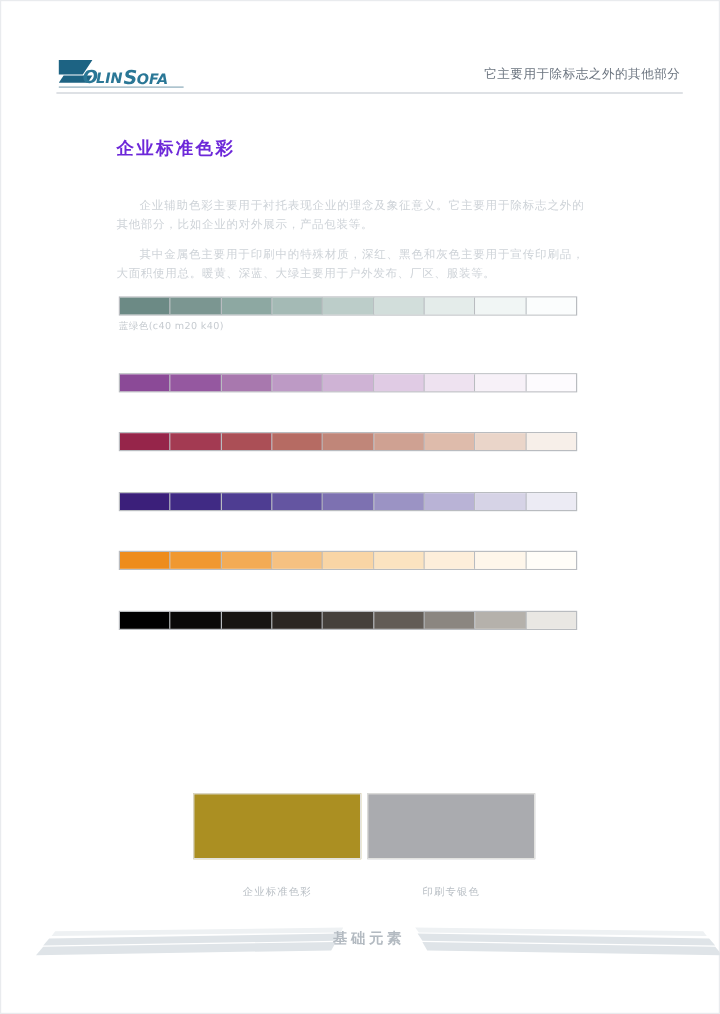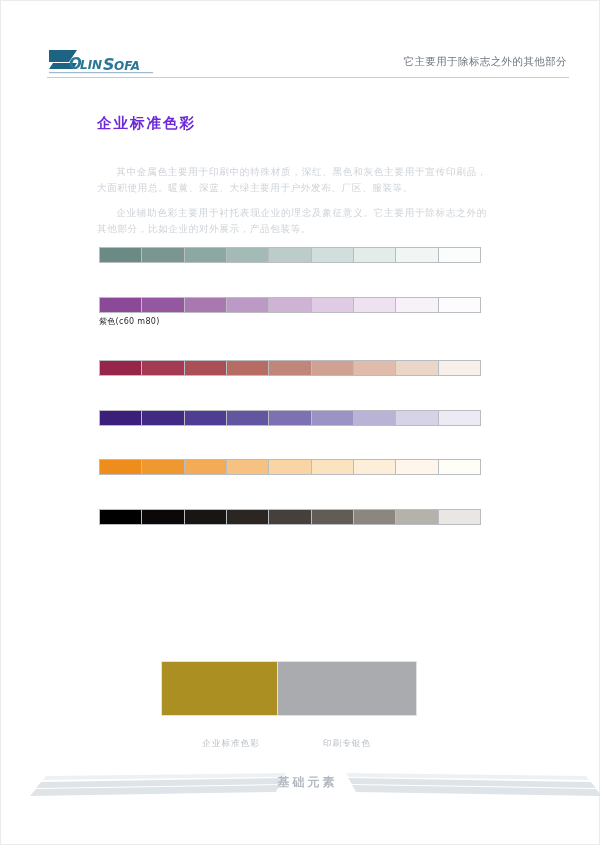--- a/index.html
+++ b/index.html
@@ -69,21 +69,21 @@
 
   
   .spots{position:absolute;left:0;right:0;top:660px;height:90px;}
   .spot{position:absolute;top:0;}
   .spot .chip{width:140px;height:55px;border:1px solid #e2e2df;box-sizing:border-box;}
   .spot .cap{
     margin-top:22px;text-align:center;width:140px;
     font-size:8.6px;color:#b9bfc5;letter-spacing:1px;
   }
   #spot-gold{left:160px;}
-  #spot-silver{left:276px;}
+  #spot-silver{left:305px;}
 
   
   .footer{position:absolute;left:15px;right:0;bottom:38px;height:40px;}
   .footer svg{display:block;}
   .footer-text{
     position:absolute;left:0;right:0;top:8px;text-align:center;
     font-size:12px;color:#b3bac1;letter-spacing:3px;font-weight:bold;
   }
 </style>
 </head>
@@ -111,51 +111,51 @@
     </div>
 
     <div class="hdr-title">它主要用于除标志之外的其他部分</div>
 
     <div class="hdr-rule"></div>
   </div>
 
   <div class="page-title">企业标准色彩</div>
 
   <div class="intro">
+    <p>企业辅助色彩主要用于衬托表现企业的理念及象征意义。它主要用于除标志之外的其他部分，比如企业的对外展示，产品包装等。</p>
     <p>其中金属色主要用于印刷中的特殊材质，深红、黑色和灰色主要用于宣传印刷品，大面积使用总。暖黄、深蓝、大绿主要用于户外发布、厂区、服装等。</p>
-    <p>企业辅助色彩主要用于衬托表现企业的理念及象征意义。它主要用于除标志之外的其他部分，比如企业的对外展示，产品包装等。</p>
   </div>
 
   <div class="rows" id="swatch-rows">
       <div class="row">
         <div class="bar">
           <div class="cell" style="background: rgb(108, 138, 133);"></div>
           <div class="cell" style="background: rgb(123, 150, 145);"></div>
           <div class="cell" style="background: rgb(141, 168, 162);"></div>
           <div class="cell" style="background: rgb(164, 186, 181);"></div>
           <div class="cell" style="background: rgb(188, 205, 201);"></div>
           <div class="cell" style="background: rgb(210, 222, 219);"></div>
           <div class="cell" style="background: rgb(228, 236, 234);"></div>
           <div class="cell" style="background: rgb(241, 246, 245);"></div>
           <div class="cell" style="background: rgb(251, 253, 253);"></div>
         </div>
+        <div class="row-label ">蓝绿色(c40 m20 k40)</div>
       </div>
       <div class="row">
         <div class="bar">
           <div class="cell" style="background: rgb(139, 74, 151);"></div>
           <div class="cell" style="background: rgb(149, 88, 160);"></div>
           <div class="cell" style="background: rgb(168, 120, 174);"></div>
           <div class="cell" style="background: rgb(189, 154, 197);"></div>
           <div class="cell" style="background: rgb(207, 179, 213);"></div>
           <div class="cell" style="background: rgb(224, 203, 228);"></div>
           <div class="cell" style="background: rgb(238, 226, 240);"></div>
           <div class="cell" style="background: rgb(247, 241, 248);"></div>
           <div class="cell" style="background: rgb(253, 251, 254);"></div>
         </div>
-        <div class="row-label dark">紫色(c60 m80)</div>
       </div>
       <div class="row">
         <div class="bar">
           <div class="cell" style="background: rgb(150, 37, 74);"></div>
           <div class="cell" style="background: rgb(163, 58, 82);"></div>
           <div class="cell" style="background: rgb(171, 79, 86);"></div>
           <div class="cell" style="background: rgb(182, 107, 99);"></div>
           <div class="cell" style="background: rgb(192, 134, 121);"></div>
           <div class="cell" style="background: rgb(207, 161, 146);"></div>
           <div class="cell" style="background: rgb(222, 187, 171);"></div>

